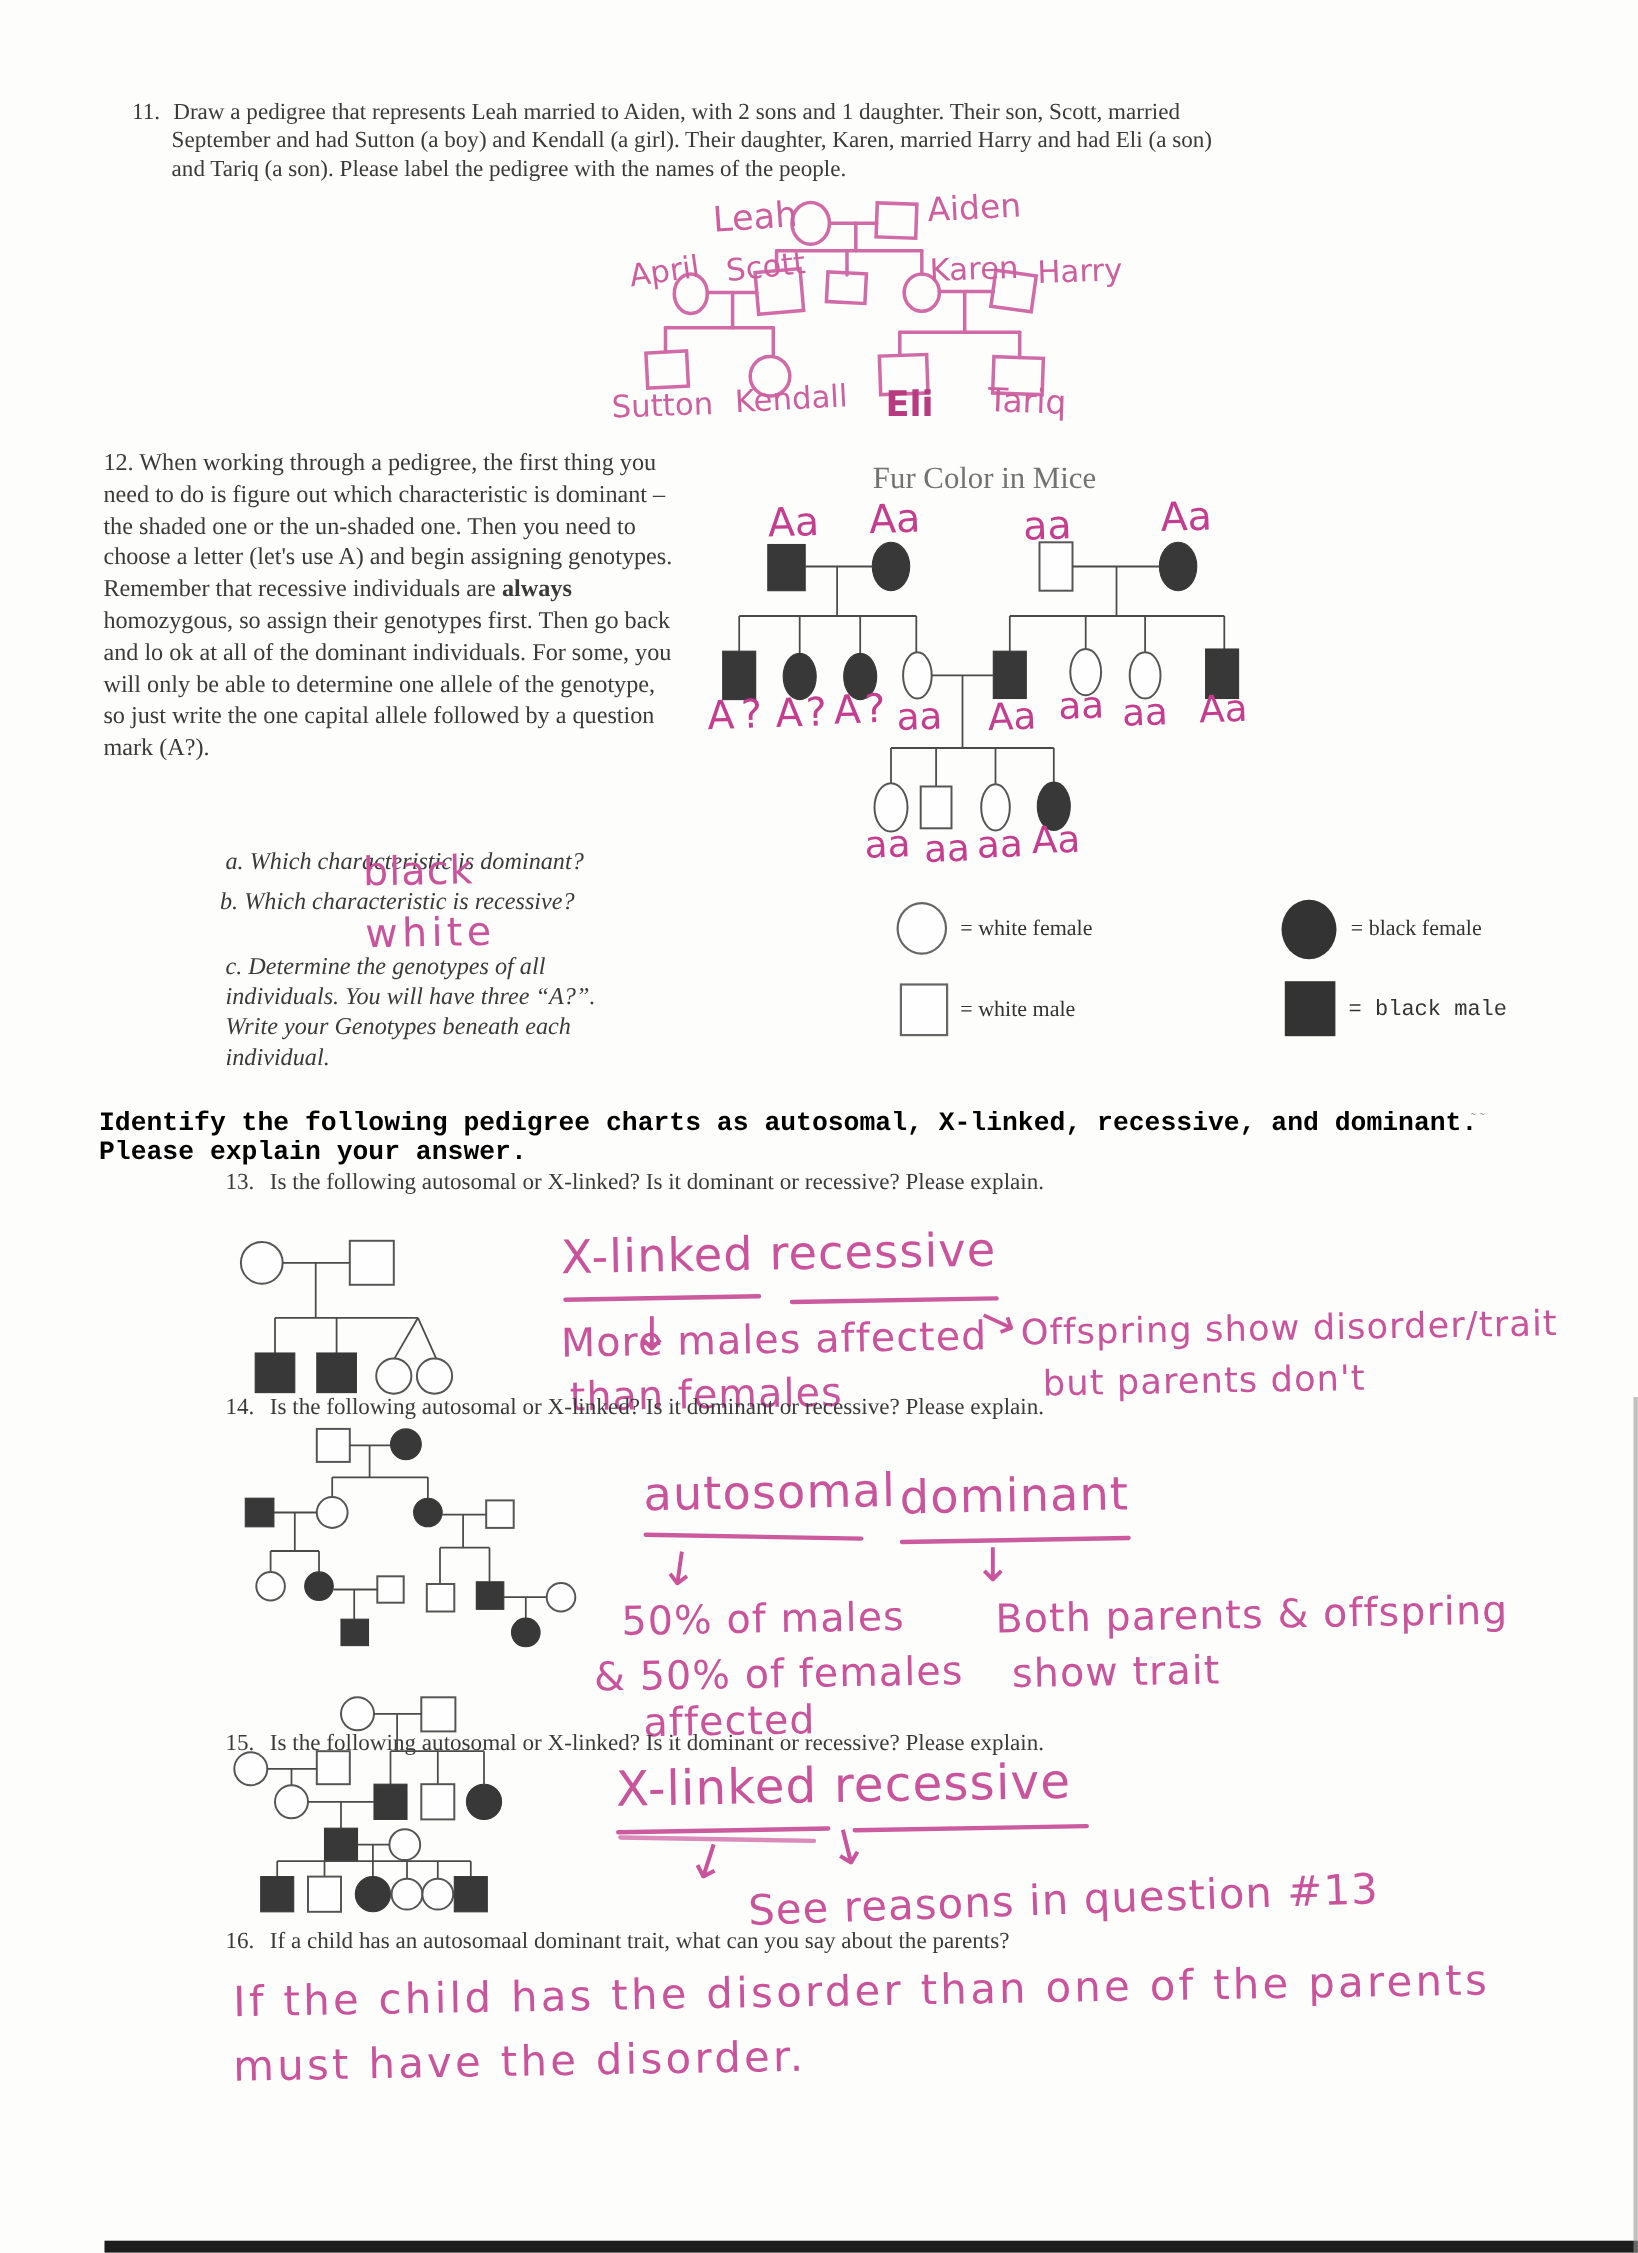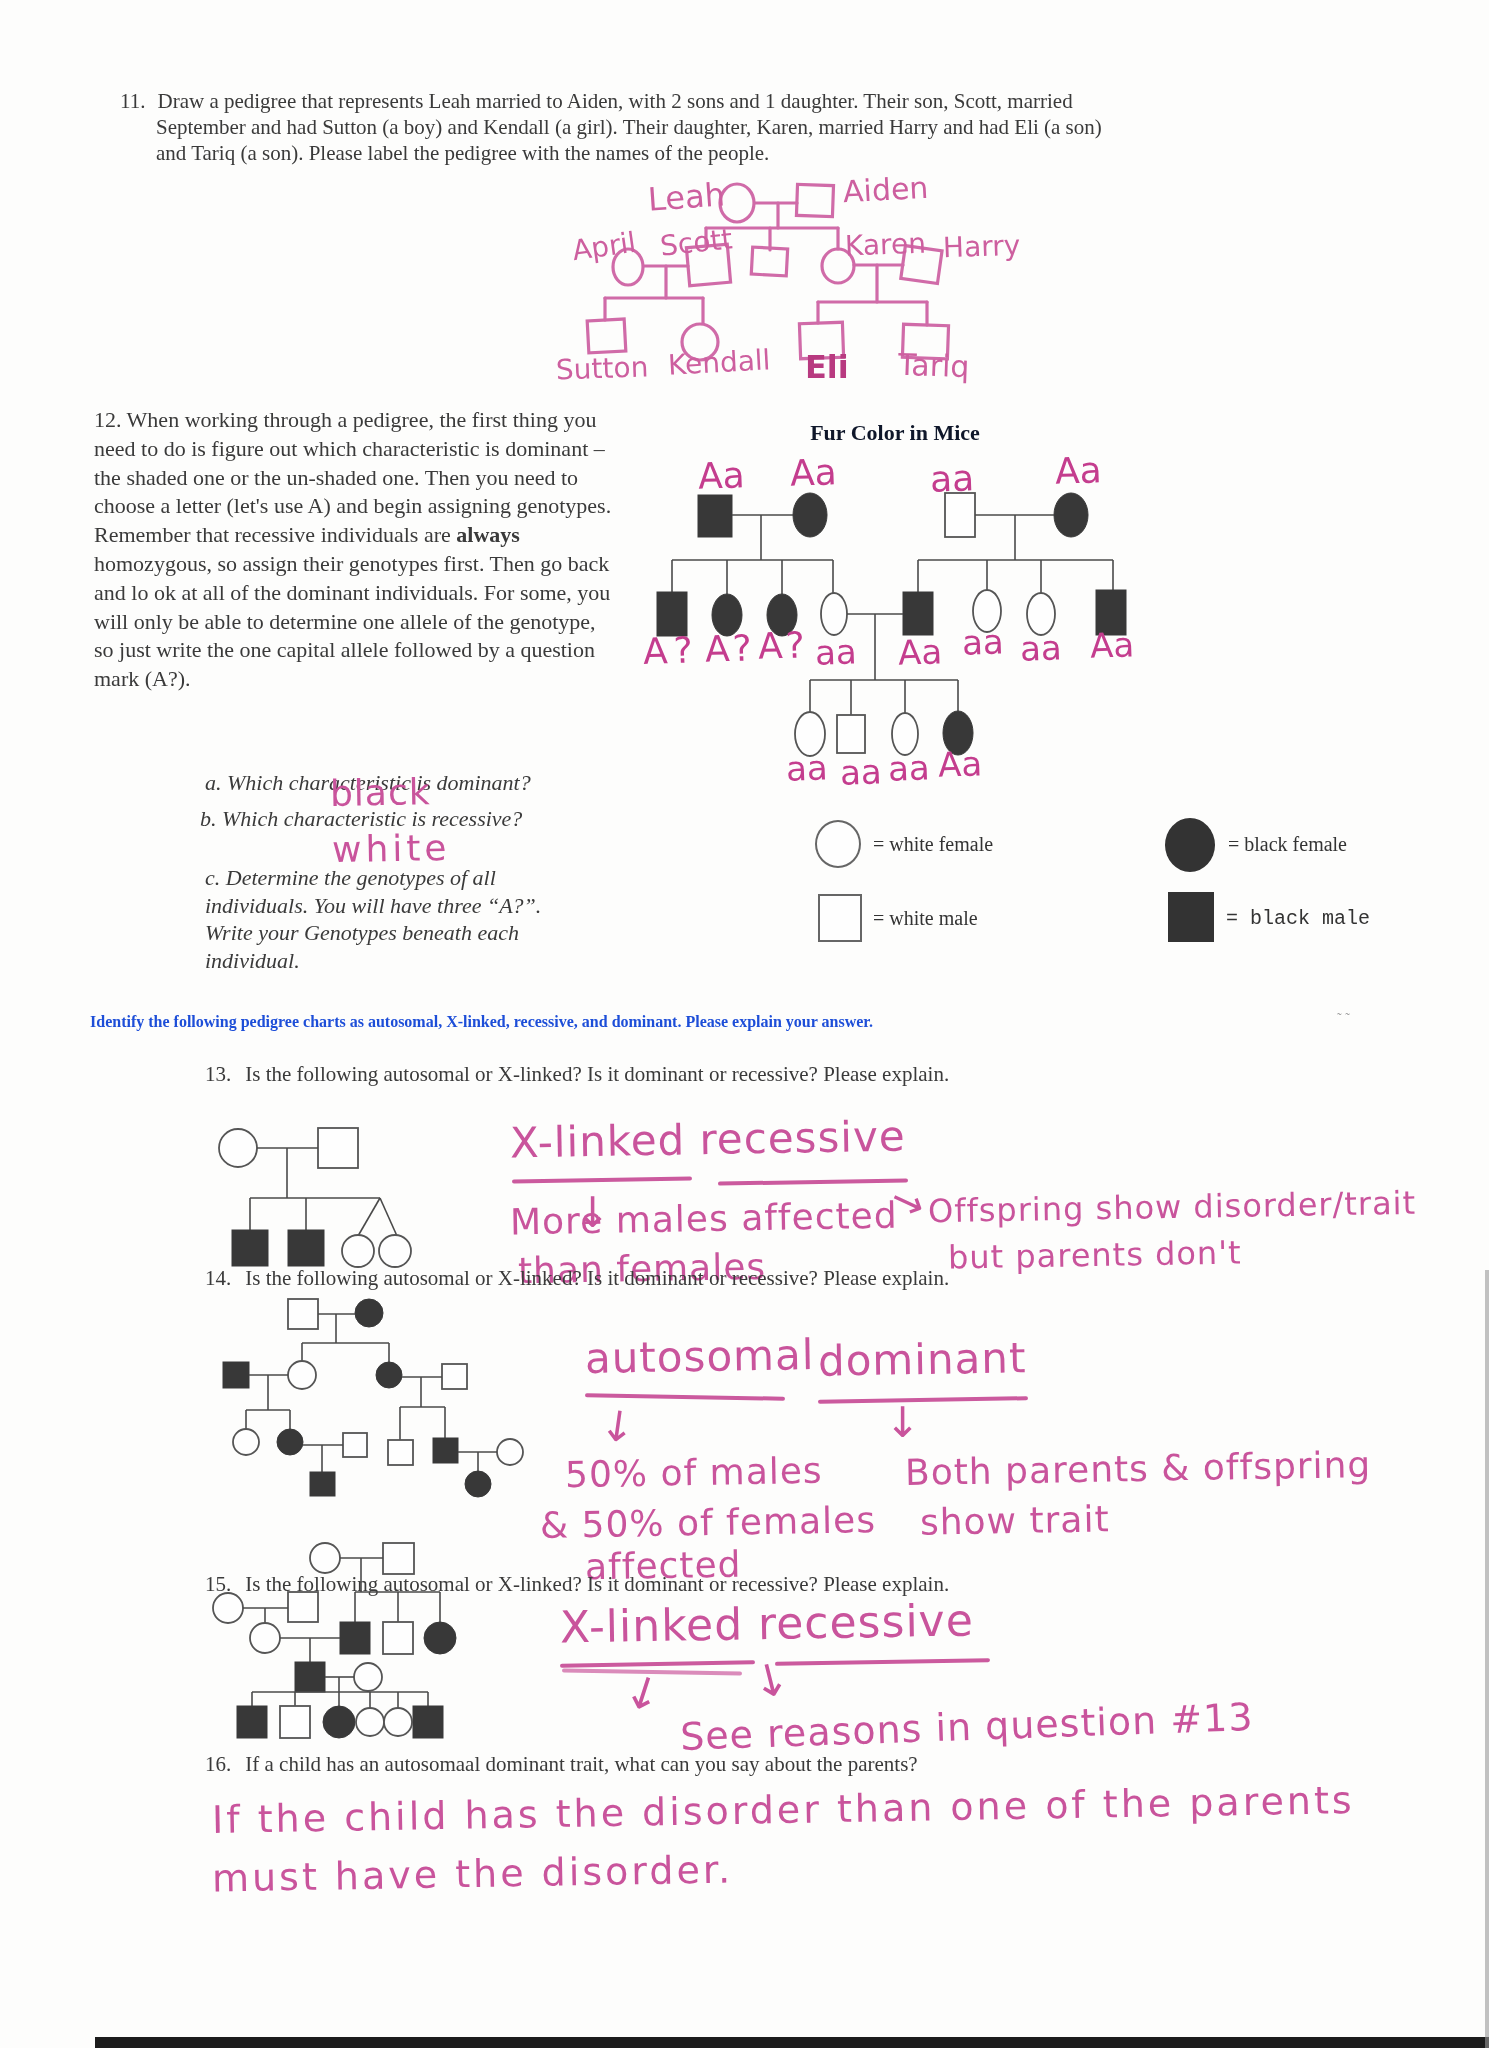--- a/index.html
+++ b/index.html
@@ -75,21 +75,21 @@
 
 <div class="abs serif" style="left:94px;top:406px;width:520px;font-size:22px;line-height:28.8px;">
   <span>12. When working through a pedigree, the first thing you need to do is figure out which characteristic is dominant – the shaded one or the un-shaded one. Then you need to choose a letter (let's use A) and begin assigning genotypes. Remember that recessive individuals are </span><b>always</b><span> homozygous, so assign their genotypes first. Then go back and lo ok at all of the dominant individuals. For some, you will only be able to determine one allele of the genotype, so just write the one capital allele followed by a question mark (A?).</span>
 </div>
 <div class="abs serif ital" style="left:205px;top:770px;font-size:22px;white-space:nowrap;">a. Which characteristic is dominant?</div>
 <span class="abs hw" style="left:330px;top:772px;font-size:36px;">black</span>
 <div class="abs serif ital" style="left:200px;top:806px;font-size:22px;white-space:nowrap;">b. Which characteristic is recessive?</div>
 <span class="abs hw" style="left:332px;top:828px;font-size:36px;letter-spacing:4px;">white</span>
 <div class="abs serif ital" style="left:205px;top:864px;width:356px;font-size:22px;line-height:27.5px;">c. Determine the genotypes of all individuals. You will have three “A?”. Write your Genotypes beneath each individual.</div>
 
-<div class="abs serif" style="left:790px;top:420px;width:210px;text-align:center;font-size:22px;font-weight:bold;color:#0f172a;">Fur Color in Mice</div>
+<div class="abs serif" style="left:790px;top:420px;width:210px;text-align:center;font-size:28px;font-weight:normal;color:#737373;">Fur Color in Mice</div>
 
 <svg class="pg" style="left:640px;top:440px;" width="560" height="350" viewBox="0 0 560 350">
 
   <rect class="filled" x="58" y="55" width="34" height="42"></rect>
   <ellipse class="filled" cx="170" cy="75" rx="17" ry="22"></ellipse>
   <line x1="92" y1="75" x2="153" y2="75"></line>
   <line x1="121" y1="75" x2="121" y2="120"></line>
 
   <rect class="open" x="305" y="53" width="30" height="44"></rect>
   <ellipse class="filled" cx="431" cy="75" rx="17" ry="22"></ellipse>
@@ -150,21 +150,21 @@
 <div class="lshape" style="left:815px;top:820px;width:46px;height:48px;border:2px solid #666;border-radius:50%;background:#fefefe;"></div>
 <span class="abs legend-text" style="left:873px;top:833px;">= white female</span>
 <div class="lshape" style="left:1165px;top:818px;width:50px;height:54px;background:#333;border-radius:50%;"></div>
 <span class="abs legend-text" style="left:1228px;top:833px;">= black female</span>
 <div class="lshape" style="left:818px;top:894px;width:44px;height:48px;border:2px solid #666;background:#fefefe;"></div>
 <span class="abs legend-text" style="left:873px;top:907px;">= white male</span>
 <div class="lshape" style="left:1168px;top:892px;width:46px;height:50px;background:#333;"></div>
 <span class="abs legend-text" style="left:1226px;top:907px;font-family:Liberation Mono, monospace;">= black male</span>
 <div class="abs" style="left:1337px;top:1000px;width:24px;height:5px;color:#999;font-size:14px;">˷ ˷</div>
 
-<div class="abs serif" style="left:90px;top:1008px;width:1255px;font-size:16px;font-weight:bold;line-height:27px;color:#1d4ed8;">Identify the following pedigree charts as autosomal, X-linked, recessive, and dominant. Please explain your answer.</div>
+<div class="abs serif" style="left:90px;top:1008px;width:1255px;font-size:24px;font-weight:bold;line-height:27px;color:#000000;font-family:Liberation Mono, monospace;">Identify the following pedigree charts as autosomal, X-linked, recessive, and dominant. Please explain your answer.</div>
 
 <div class="abs serif qline" style="left:205px;top:1062px;">
   <span class="qnum">13.</span><span>Is the following autosomal or X-linked? Is it dominant or recessive? Please explain.</span>
 </div>
 
 <svg class="pg" style="left:175px;top:1105px;" width="260" height="170" viewBox="0 0 260 170">
   <circle class="open" cx="63" cy="43" r="19"></circle>
   <rect class="open" x="143" y="23" width="40" height="40"></rect>
   <line x1="82" y1="43" x2="143" y2="43"></line>
   <line x1="112" y1="43" x2="112" y2="93"></line>

